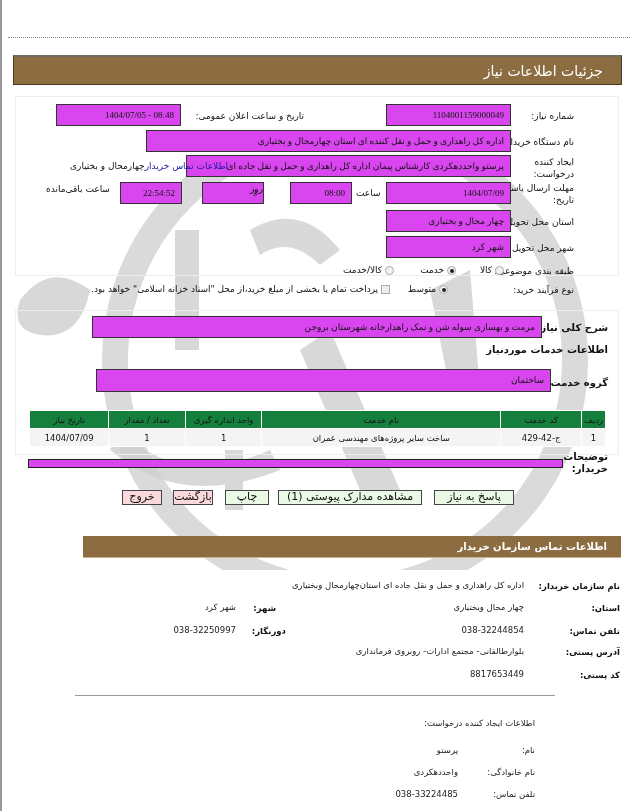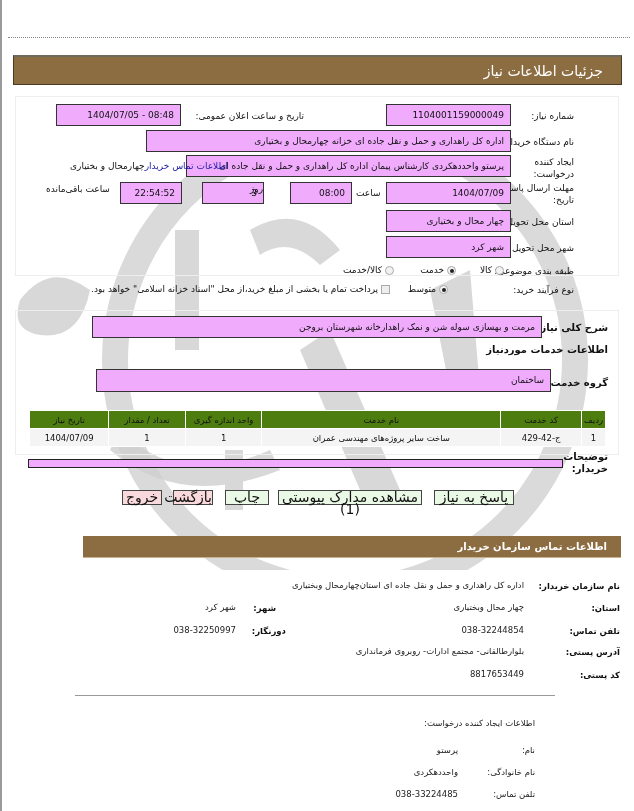--- a/index.html
+++ b/index.html
@@ -20,38 +20,38 @@
   .header-bar {
     position: absolute; left: 13px; top: 55px; width: 609px; height: 30px;
     background: #8c6d42; border: 1px solid #4a3a22; border-top: 2px solid #6f6a5e;
     color: #fff; font-size: 14px; padding-right: 18px; line-height: 28px;
   }
   .panel {
     position: absolute; left: 15px; width: 604px; border: 1px solid #eee; background: rgba(255,255,255,0.0);
   }
   .lbl { position: absolute; font-size: 9px; color: #111; white-space: nowrap; z-index: 2; }
   .box {
-    position: absolute; border: 1px solid #333; background: #f0abfc; height: 22px;
-    font-size: 9px; line-height: 20px; padding: 0 6px; white-space: nowrap; overflow: hidden; z-index: 2;
+    position: absolute; border: 1px solid #333; background: #d946ef; height: 22px;
+    font-size: 9px; line-height: 20px; padding: 0 6px; white-space: nowrap; overflow: hidden; z-index: 2; font-family: Liberation Serif, serif;
   }
   .box.ltr { direction: ltr; text-align: right; }
   .link { color: #1a1aa6; }
 
   .radio { display: inline-block; width: 9px; height: 9px; border-radius: 50%; border: 1px solid #aaa; background: #f2f2f2; vertical-align: middle; position: relative; }
   .radio.on::after { content: ""; position: absolute; left: 2px; top: 2px; width: 4px; height: 4px; border-radius: 50%; background: #222; }
   .check { display: inline-block; width: 9px; height: 9px; border: 1px solid #aaa; background: #eee; vertical-align: middle; }
 
   .bold-lbl { position: absolute; font-size: 10px; font-weight: bold; white-space: nowrap; z-index: 2; }
 
   table.svc { position: absolute; left: 29px; top: 410px; width: 577px; border-collapse: collapse; z-index: 2; font-size: 8.5px; }
-  table.svc th { background: #4d7c0f; height: 18px; font-weight: normal; color: #111; border: 1px solid #fff; }
+  table.svc th { background: #15803d; height: 18px; font-weight: normal; color: #111; border: 1px solid #fff; }
   table.svc td { background: #f4f4f4; height: 18px; text-align: center; border: 1px solid #fff; }
 
   .btn {
-    position: absolute; height: 15px; top: 490px; border: 1px solid #444; font-size: 14px;
+    position: absolute; height: 15px; top: 490px; border: 1px solid #444; font-size: 11px;
     line-height: 12px; text-align: center; z-index: 2; cursor: pointer;
   }
   .btn.green { background: #eaf8e6; }
   .btn.red { background: #f9d9dc; }
 
   .section-bar {
     position: absolute; left: 83px; top: 536px; width: 538px; height: 22px;
     background: #8c6d42; color: #fff; font-weight: bold; font-size: 10px; line-height: 22px; padding-right: 14px;
     border-bottom: 1px solid #c9b38f;
   }
@@ -86,21 +86,21 @@
 </div>
 
 <div class="panel" style="top:96px;height:180px;"></div>
 
 <span class="lbl" style="right:60px;top:111px;">شماره نیاز:</span>
 <div class="box ltr" style="left:386px;top:104px;width:125px;">1104001159000049</div>
 <span class="lbl" style="right:330px;top:111px;">تاریخ و ساعت اعلان عمومی:</span>
 <div class="box ltr" style="left:56px;top:104px;width:125px;">1404/07/05 - 08:48</div>
 
 <span class="lbl" style="right:60px;top:137px;">نام دستگاه خریدار:</span>
-<div class="box" style="left:146px;top:130px;width:365px;">اداره کل راهداری و حمل و نقل جاده ای خزانه چهارمحال و  بختیاری</div>
+<div class="box" style="left:146px;top:130px;width:365px;">اداره کل راهداری و حمل و نقل کننده ای استان چهارمحال و  بختیاری</div>
 
 <span class="lbl" style="right:60px;top:157px;">ایجاد کننده</span>
 <span class="lbl" style="right:60px;top:169px;">درخواست:</span>
 <div class="box" style="left:186px;top:155px;width:325px;">پرستو واحددهکردی کارشناس پیمان اداره کل راهداری و حمل و نقل جاده ای</div>
 <span class="lbl" style="left:70px;top:161px;">
   <a class="link">اطلاعات تماس خریدار</a><span>چهارمحال و بختیاری</span>
 </span>
 
 <span class="lbl" style="right:60px;top:183px;">مهلت ارسال پاسخ: تا</span>
 <span class="lbl" style="right:60px;top:195px;">تاریخ:</span>

